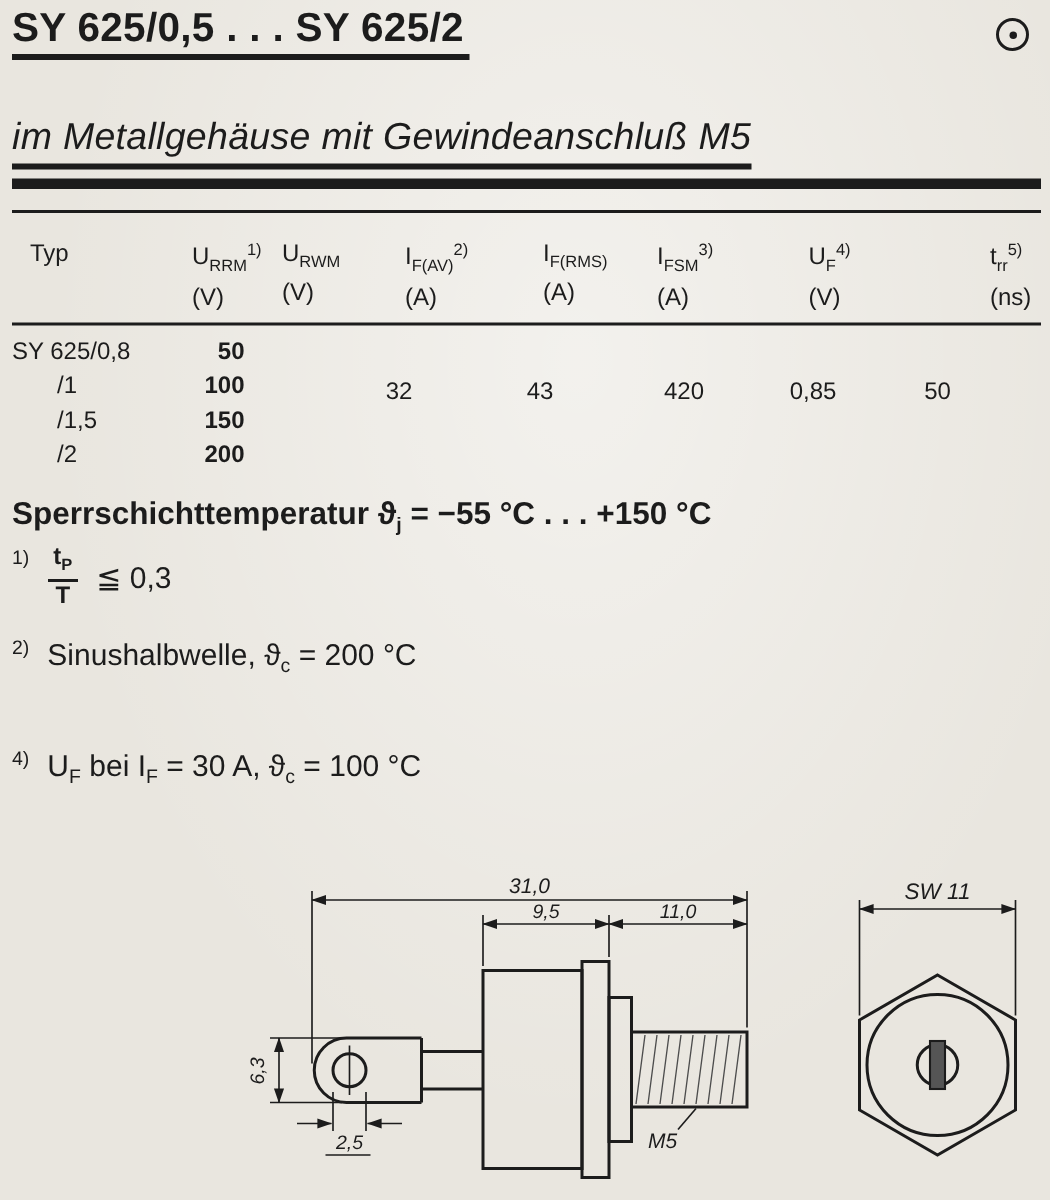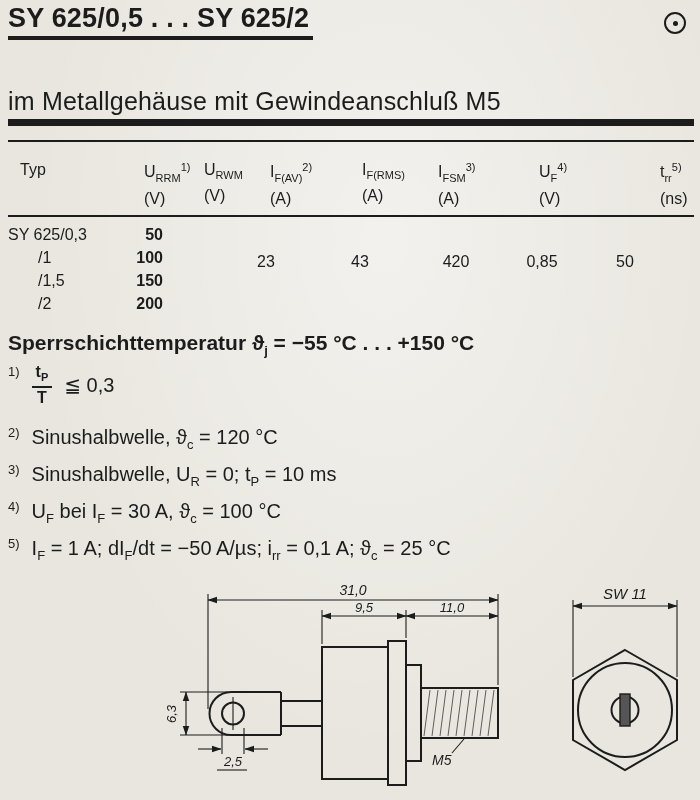--- a/index.html
+++ b/index.html
@@ -10,21 +10,21 @@
 
   .title { position:absolute; left:8px; top:3px; font-size:27px; font-weight:bold;
            letter-spacing:0.2px; border-bottom:4px solid #1c1c1c; padding:0 4px 2px 0; }
   .corner-mark { position:absolute; right:14px; top:12px; width:22px; height:22px;
                  border:2px solid #1c1c1c; border-radius:50%; }
   .corner-mark::after { content:""; position:absolute; left:7px; top:7px; width:5px; height:5px;
                  background:#1c1c1c; border-radius:50%; }
   .subtitle { position:absolute; left:8px; font-size:25px; font-weight:500; letter-spacing:0.2px;
               border-bottom:4px solid #1c1c1c; padding-bottom:3px; }
   .sub1 { top:41px; }
-  .sub2 { top:87px; }
+  .sub2 { top:77px;font-style:italic; }
 
   .rule { position:absolute; left:8px; width:686px; background:#1c1c1c; }
   .rule-thick { top:119px; height:7px; }
   .rule-thin-a { top:140px; height:2px; }
   .rule-thin-b { top:215px; height:2px; }
 
   .th { position:absolute; top:161px; font-size:16px; font-weight:500; line-height:1.1;margin-left:12px; }
   .th sub { font-size:11px; }
   .th sup { font-size:11px; }
   .th-unit { margin-top:6px; font-size:16px; }
@@ -62,25 +62,25 @@
   <div class="corner-mark"></div>
 
   <div class="subtitle sub2">im Metallgehäuse mit Gewindeanschluß M5</div>
 
   <div class="rule rule-thick"></div>
   <div class="rule rule-thin-a"></div>
 
   <div class="th" style="left:8px">
     <div class="th-sym"><span>Typ</span></div>
   </div>
-  <div class="th" style="left:132px">
+  <div class="th" style="left:116px">
     <div class="th-sym"><span>U</span><sub>RRM</sub><sup>1)</sup></div>
     <div class="th-unit">(V)</div>
   </div>
-  <div class="th" style="left:192px">
+  <div class="th" style="left:176px">
     <div class="th-sym"><span>U</span><sub>RWM</sub></div>
     <div class="th-unit">(V)</div>
   </div>
   <div class="th" style="left:258px">
     <div class="th-sym"><span>I</span><sub>F(AV)</sub><sup>2)</sup></div>
     <div class="th-unit">(A)</div>
   </div>
   <div class="th" style="left:350px">
     <div class="th-sym"><span>I</span><sub>F(RMS)</sub></div>
     <div class="th-unit">(A)</div>
@@ -93,58 +93,52 @@
     <div class="th-sym"><span>U</span><sub>F</sub><sup>4)</sup></div>
     <div class="th-unit">(V)</div>
   </div>
   <div class="th" style="left:648px">
     <div class="th-sym"><span>t</span><sub>rr</sub><sup>5)</sup></div>
     <div class="th-unit">(ns)</div>
   </div>
 
   <div class="rule rule-thin-b"></div>
 
-  <div class="cell" style="left:8px; top:226px">SY 625/0,3</div>
+  <div class="cell" style="left:8px; top:226px">SY 625/0,8</div>
   <div class="cell" style="left:38px; top:249px">/1</div>
   <div class="cell" style="left:38px; top:272px">/1,5</div>
   <div class="cell" style="left:38px; top:295px">/2</div>
 
   <div class="cell urrm" style="top:226px">50</div>
   <div class="cell urrm" style="top:249px">100</div>
   <div class="cell urrm" style="top:272px">150</div>
   <div class="cell urrm" style="top:295px">200</div>
 
-  <div class="sv" style="left:246px; width:40px">23</div>
+  <div class="sv" style="left:246px; width:40px">32</div>
   <div class="sv" style="left:340px; width:40px">43</div>
   <div class="sv" style="left:430px; width:52px">420</div>
   <div class="sv" style="left:514px; width:56px">0,85</div>
   <div class="sv" style="left:602px; width:46px">50</div>
 
   <div class="junction"><span>Sperrschichttemperatur ϑ</span><sub>j</sub><span> = −55 °C . . . +150 °C</span></div>
 
   <div class="footnote f1">
     <span class="fmark">1)</span>
     <span class="frac">
       <span class="num"><span>t</span><sub>P</sub></span>
       <span class="den">T</span>
     </span>
     <span class="rest">≦ 0,3</span>
   </div>
 
   <div class="footnote" style="top:426px">
-    <span class="fmark">2)</span><span class="ftext"><span>Sinushalbwelle, ϑ</span><sub>c</sub><span> = 120 °C</span></span>
-  </div>
-  <div class="footnote" style="top:463px">
-    <span class="fmark">3)</span><span class="ftext"><span>Sinushalbwelle, U</span><sub>R</sub><span> = 0; t</span><sub>P</sub><span> = 10 ms</span></span>
+    <span class="fmark">2)</span><span class="ftext"><span>Sinushalbwelle, ϑ</span><sub>c</sub><span> = 200 °C</span></span>
   </div>
   <div class="footnote" style="top:500px">
     <span class="fmark">4)</span><span class="ftext"><span>U</span><sub>F</sub><span> bei I</span><sub>F</sub><span> = 30 A, ϑ</span><sub>c</sub><span> = 100 °C</span></span>
-  </div>
-  <div class="footnote" style="top:537px">
-    <span class="fmark">5)</span><span class="ftext"><span>I</span><sub>F</sub><span> = 1 A; dI</span><sub>F</sub><span>/dt = −50 A/µs; i</span><sub>rr</sub><span> = 0,1 A; ϑ</span><sub>c</sub><span> = 25 °C</span></span>
   </div>
 
   <svg class="drawing" viewBox="0 0 700 217">
     <defs>
       <marker id="arr" viewBox="0 0 10 10" refX="9.5" refY="5" markerWidth="9" markerHeight="9" orient="auto-start-reverse">
         <path d="M0,1.6 L10,5 L0,8.4 Z" fill="#1c1c1c" stroke="none"></path>
       </marker>
     </defs>
 
     <g>

